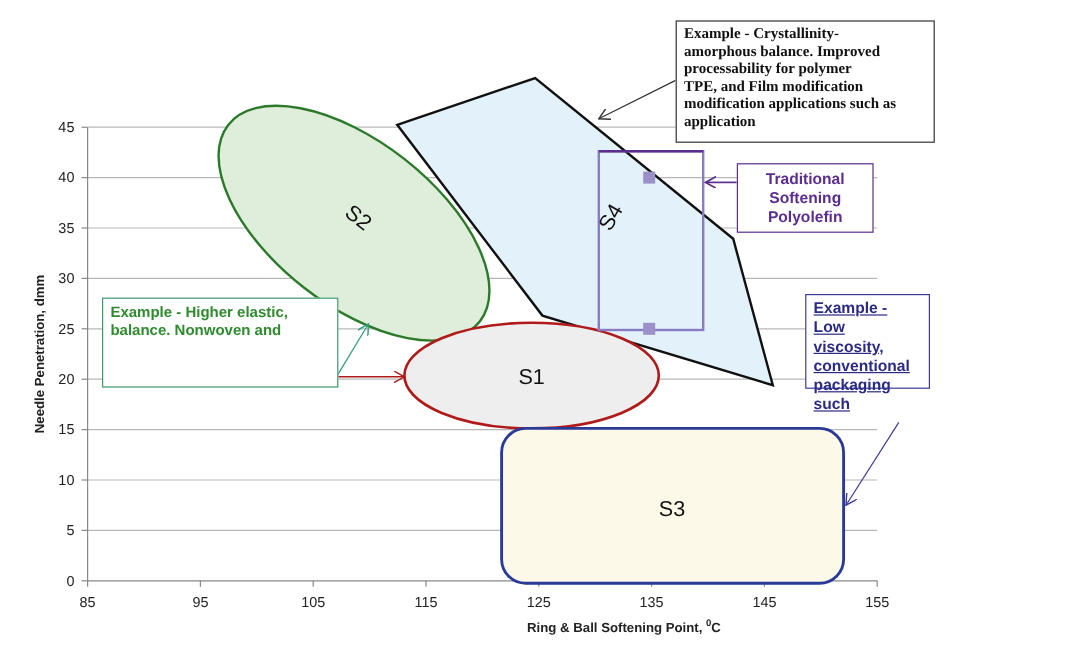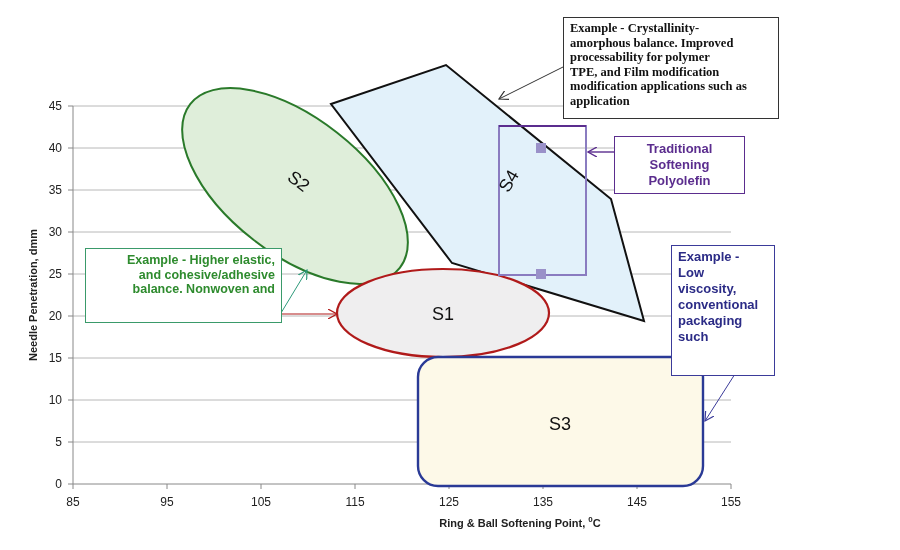--- a/index.html
+++ b/index.html
@@ -126,32 +126,31 @@
 
 <div class="note note-black" style="left:563px; top:17px; width:216px; height:102px;font-family:Liberation Serif, serif;">
   <span>Example - Crystallinity-</span>
   <span>amorphous balance. Improved</span>
   <span>processability for polymer</span>
   <span>TPE, and Film modification</span>
   <span>modification applications such as</span>
   <span>application</span>
 </div>
 
-<div class="note note-purple" style="left:614px; top:136px; width:131px; height:58px;">
+<div class="note note-purple" style="left:614px; top:136px; width:114px; height:58px;">
   <span>Traditional</span>
   <span>Softening</span>
   <span>Polyolefin</span>
 </div>
 
-<div class="note note-green" style="left:85px; top:248px; width:197px; height:75px;text-align:right;">
+<div class="note note-green" style="left:85px; top:248px; width:197px; height:75px;">
   <span>Example - Higher elastic,</span>
-  <span>and cohesive/adhesive</span>
   <span>balance. Nonwoven and</span>
 </div>
 
-<div class="note note-blue" style="left:671px; top:245px; width:104px; height:131px;">
+<div class="note note-blue" style="left:671px; top:245px; width:104px; height:79px;text-decoration:underline;">
   <span>Example -</span>
   <span>Low</span>
   <span>viscosity,</span>
   <span>conventional</span>
   <span>packaging</span>
   <span>such</span>
 </div>
 
 </body></html>

